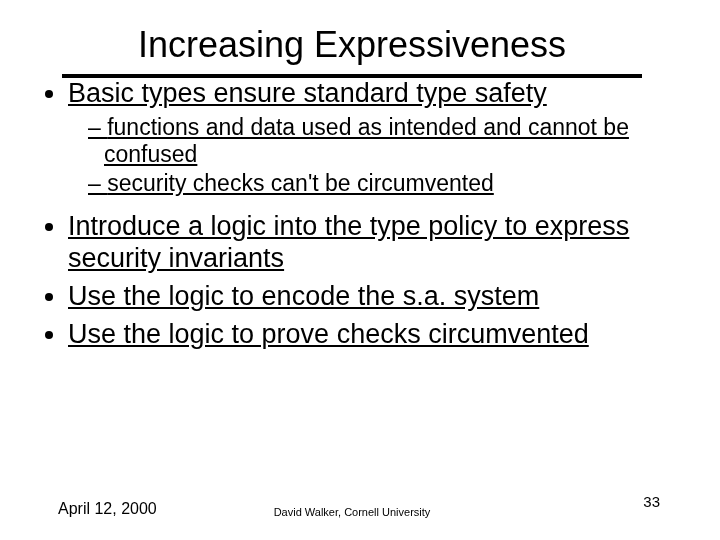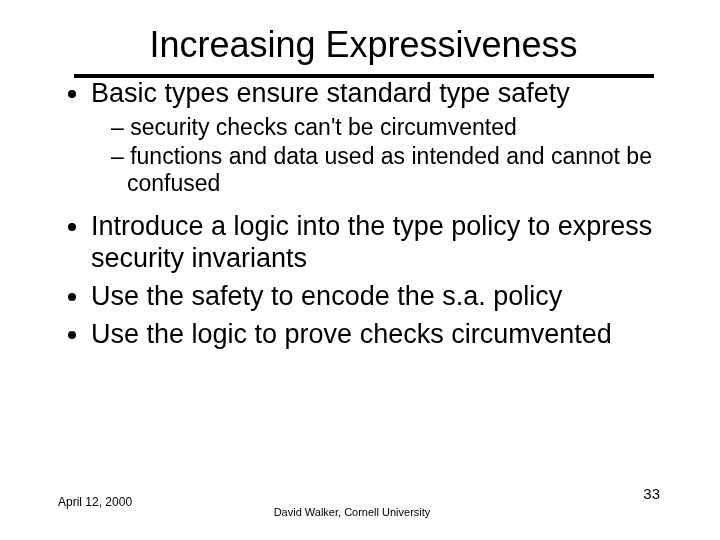--- a/index.html
+++ b/index.html
@@ -1,51 +1,51 @@
 <!DOCTYPE html>
 <html><head>
 <meta charset="utf-8">
 <style>
   * { margin: 0; padding: 0; box-sizing: border-box; }
   html, body { width: 720px; height: 540px; background: #fff; font-family: Arial, Helvetica, sans-serif; color: #000; }
-  .slide { position: relative; width: 704px; height: 540px; padding: 16px 40px 0 63px; }
+  .slide { position: relative; width: 704px; height: 540px; padding: 16px 40px 0 40px; text-decoration: underline; }
   .title-wrap { text-align: center; margin-top: 8px; }
   .title { display: inline-block; font-size: 36px; font-weight: 400; padding: 0 4px 6px 4px; }
   .title-rule { height: 4px; background: #000; width: 580px; margin: 2px auto 0 auto; }
   .body { }
   ul.lvl1 { list-style: disc; padding-left: 28px; }
   ul.lvl1 > li { font-size: 27px; line-height: 1.18; margin-bottom: 6px; }
   ul.lvl2 { list-style: none; padding-left: 20px; margin-top: 4px; margin-bottom: 14px; }
   ul.lvl2 > li { font-size: 23px; line-height: 1.18; text-indent: -16px; padding-left: 16px; margin-bottom: 2px; }
   ul.lvl2 > li::before { content: "– "; }
   .footer { position: absolute; bottom: 22px; left: 0; width: 100%; }
-  .footer-date { position: absolute; left: 58px; bottom: 9px; font-size: 12px; }
+  .footer-date { position: absolute; left: 58px; bottom: 0; font-size: 16px; }
   .footer-author { position: absolute; left: 0; width: 100%; text-align: center; bottom: 0; font-size: 11px; }
-  .footer-page { position: absolute; right: 44px; bottom: 16px; font-size: 15px; }
+  .footer-page { position: absolute; right: 44px; bottom: 8px; font-size: 15px; }
 </style>
 </head>
 <body>
 
 <div class="slide">
   <div class="title-wrap">
     <div class="title">Increasing Expressiveness</div>
     <div class="title-rule"></div>
   </div>
 
   <div class="body">
     <ul class="lvl1">
       <li>
         <span>Basic types ensure standard type safety</span>
         <ul class="lvl2">
+          <li>functions and data used as intended and cannot be confused</li>
           <li>security checks can't be circumvented</li>
-          <li>functions and data used as intended and cannot be confused</li>
         </ul>
       </li>
       <li>Introduce a logic into the type policy to express security invariants</li>
-      <li>Use the safety to encode the s.a. policy</li>
+      <li>Use the logic to encode the s.a. system</li>
       <li>Use the logic to prove checks circumvented</li>
     </ul>
   </div>
 
   <div class="footer">
     <div class="footer-date">April 12, 2000</div>
     <div class="footer-author">David Walker, Cornell University</div>
     <div class="footer-page">33</div>
   </div>
 </div>

